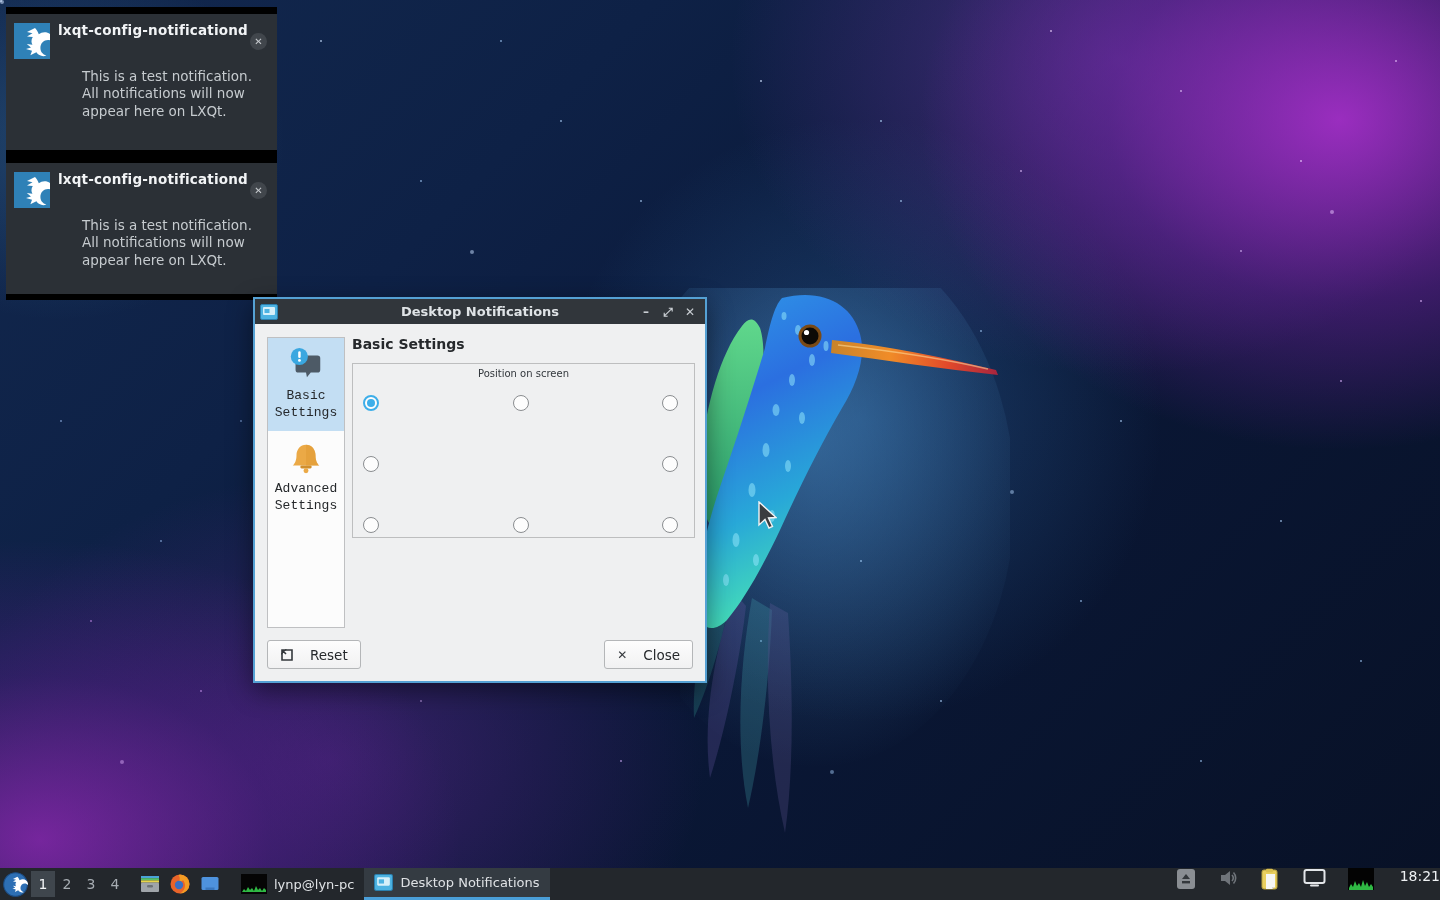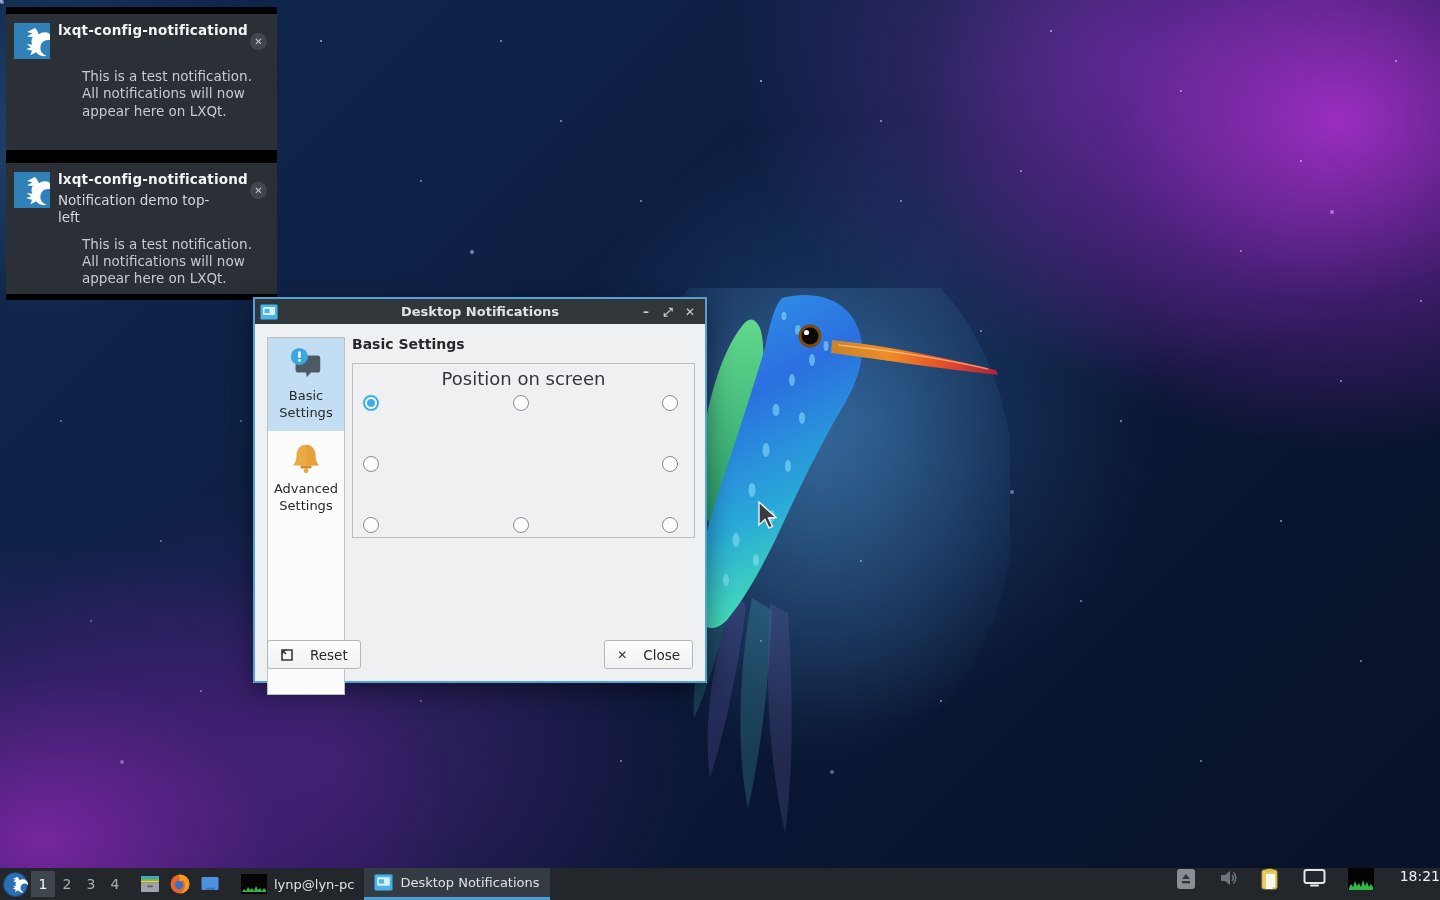--- a/index.html
+++ b/index.html
@@ -51,29 +51,29 @@
   
   .dialog { position:absolute; left:253px; top:297px; width:454px; height:386px; z-index:50;
     border:2px solid #55a1d4; background:#eff0f1; box-shadow:0 8px 24px rgba(0,0,0,.45); }
   .titlebar { height:25px; background:#31363b; display:flex; align-items:center; position:relative; }
   .titlebar-icon { margin-left:5px; width:18px; height:16px; }
   .titlebar-title { position:absolute; left:0; right:0; text-align:center; font-size:13px; font-weight:bold; color:#dfe3e6; }
   .titlebar-controls { margin-left:auto; display:flex; align-items:center; gap:4px; padding-right:6px; z-index:2; }
   .tb-btn { width:18px; height:18px; color:#c9ced3; font-size:12px; line-height:18px; text-align:center; font-weight:bold; }
   .dialog-body { position:relative; height:359px; }
 
-  .sidebar { position:absolute; left:12px; top:13px; width:78px; height:358px; background:#fcfcfc; border:1px solid #bfc0c2; }
+  .sidebar { position:absolute; left:12px; top:13px; width:78px; height:291px; background:#fcfcfc; border:1px solid #bfc0c2;font-family:Liberation Mono, monospace; }
   .side-item { width:100%; padding:8px 2px 9px 2px; text-align:center; }
   .side-item.selected { background:#c3def3; }
   .side-item .icon { display:block; margin:0 auto 4px auto; width:38px; height:38px; }
   .side-label { font-size:13px; color:#26292c; line-height:1.3; white-space:pre-line; }
 
   .section-heading { position:absolute; left:97px; top:12px; font-size:14px; font-weight:bold; color:#26292c; }
   .groupbox { position:absolute; left:97px; top:39px; width:343px; height:175px; border:1px solid #bdbebf; background:#eff0f1; }
-  .groupbox-title { position:absolute; top:4px; left:0; right:0; text-align:center; font-size:18px; color:#31363b; }
+  .groupbox-title { position:absolute; top:4px; left:0; right:0; text-align:center; font-size:10px; color:#31363b; }
   .radio { position:absolute; width:16px; height:16px; border-radius:50%; background:#fdfdfd; border:1px solid #8a8d90; }
   .radio.sel { border:2px solid #3daee9; }
   .radio.sel::after { content:""; position:absolute; left:2px; top:2px; width:8px; height:8px; border-radius:50%; background:#3daee9; }
   .r-tl{left:10px;top:31px;} .r-tc{left:160px;top:31px;} .r-tr{left:309px;top:31px;}
   .r-ml{left:10px;top:92px;}  .r-mr{left:309px;top:92px;}
   .r-bl{left:10px;top:153px;} .r-bc{left:160px;top:153px;} .r-br{left:309px;top:153px;}
 
   .dlg-btn { position:absolute; top:316px; height:29px; min-width:81px; padding:0 12px;
     background:linear-gradient(#fdfdfd,#f1f1f2); border:1px solid #b4b6b8; border-radius:3px;
     font-size:13.5px; color:#26292c; display:flex; align-items:center; justify-content:center; gap:16px; font-family:inherit; }
@@ -191,21 +191,20 @@
     <div class="notif-head">
       <div class="notif-icon">
         <svg viewBox="0 0 36 36">
             <g fill="#ffffff">
           <path d="M21,5 l-8,4 5.5,1.2 -5.5,3.3 5.8,0.6 c-1.6,2.4 -1.8,5 -0.4,7.6 l-5.6,-0.6 4.2,3.4 -5,1.6 6,1.6 -1.6,4.6 6,-3 c2.2,3.4 6.4,4.8 10,3.2 c-3.8,-1.2 -6,-4 -6,-7.6 c0,-4.8 3.4,-8 7.6,-8 c2.6,0 4.8,1.2 6.2,3.2 c0.6,-5.8 -3.8,-10.8 -9.6,-10.8 c-2.2,0 -4.2,0.8 -5.8,2 c-0.8,-2.6 -2.4,-5 -3.8,-6.3 z"></path>
         </g>
           </svg>
       </div>
       <div class="notif-texts">
         <div class="notif-app">lxqt-config-notificationd</div>
-        <div class="notif-summary">Notification demo top-left</div>
       </div>
     </div>
     <div class="notif-body">This is a test notification. All notifications will now appear here on LXQt.</div>
     <div class="notif-close">✕</div>
   </div>
 
   <div class="dialog">
     <div class="titlebar">
       <svg class="titlebar-icon" viewBox="0 0 18 16">
         <rect x="0.5" y="0.5" width="17" height="15" rx="1.5" fill="#4db3e2" stroke="#2a7fae"></rect>

